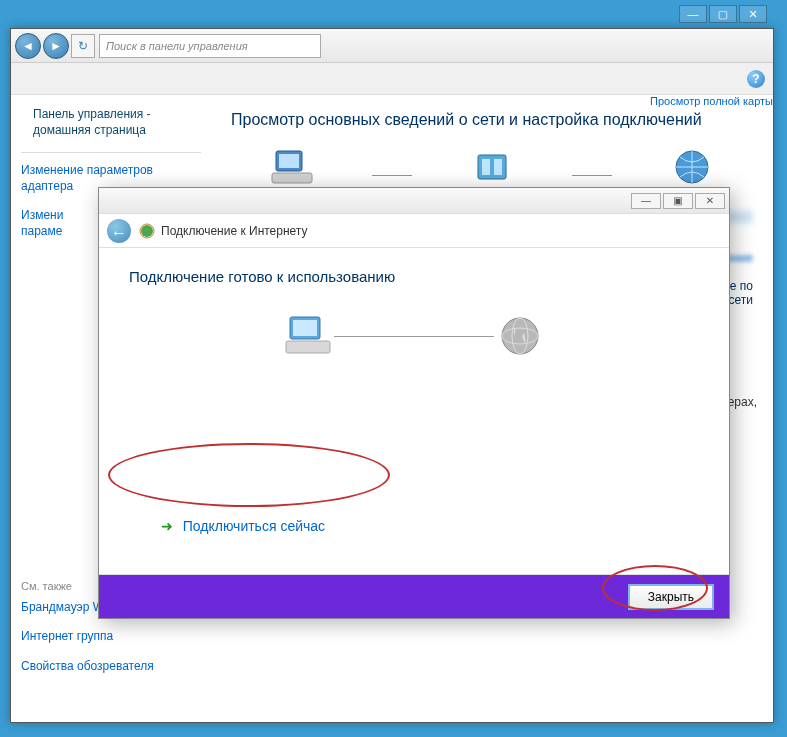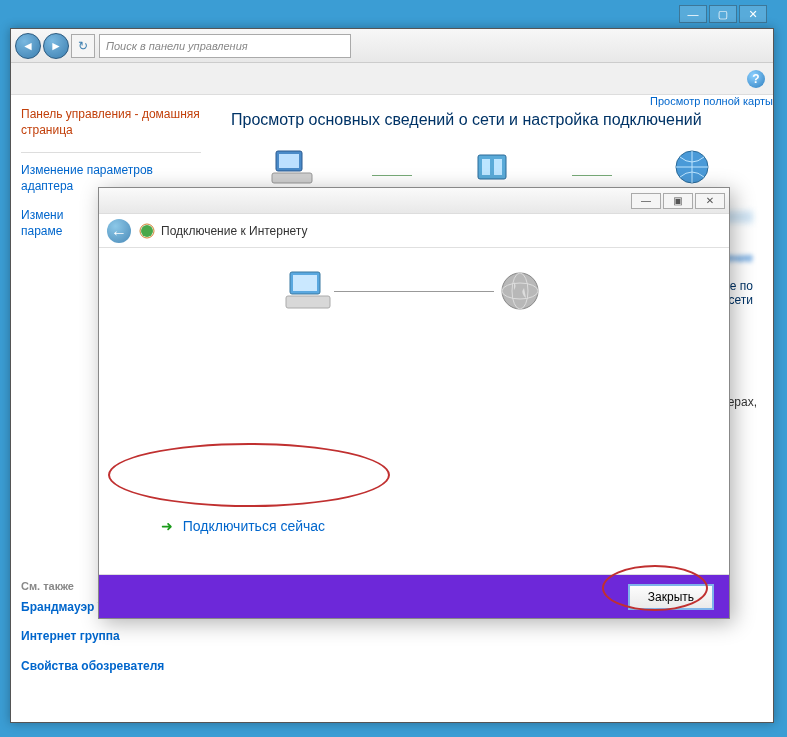--- a/index.html
+++ b/index.html
@@ -12,31 +12,31 @@
 
 .main-window { position: absolute; top: 28px; left: 10px; width: 764px; height: 695px; background: #fff; border: 1px solid #555; box-shadow: 0 0 10px rgba(0,0,0,0.3); display: flex; flex-direction: column; }
 
 .nav-bar { height: 34px; background: linear-gradient(#f7f7f7, #e8e8e8); border-bottom: 1px solid #ccc; display: flex; align-items: center; padding: 0 4px; }
 .nav-arrow { width: 26px; height: 26px; border-radius: 50%; background: radial-gradient(circle at 35% 30%, #7ab8e0, #3c7fb0); border: 1px solid #2a5a80; margin-right: 2px; display: flex; align-items: center; justify-content: center; color: #fff; font-size: 12px; cursor: pointer; }
 .breadcrumb { flex: 1; height: 24px; background: #fff; border: 1px solid #aaa; display: flex; align-items: center; padding: 0 4px; font-size: 11px; color: #333; margin: 0 2px; }
 .bc-icon { width: 16px; height: 16px; margin-right: 4px; display: inline-block; }
 .bc-sep { color: #888; margin: 0 6px; }
 .bc-dd { margin-left: auto; color: #666; }
 .refresh-btn { width: 24px; height: 24px; border: 1px solid #aaa; background: #f5f5f5; display: flex; align-items: center; justify-content: center; color: #3c7fb0; font-size: 12px; }
-.search-box { width: 252px; height: 24px; border: 1px solid #aaa; background: #fff; padding: 0 6px; font-size: 11px; color: #888; font-style: italic; display: flex; align-items: center; margin-left: 4px; }
+.search-box { width: 222px; height: 24px; border: 1px solid #aaa; background: #fff; padding: 0 6px; font-size: 11px; color: #888; font-style: italic; display: flex; align-items: center; margin-left: 4px; }
 
 .toolbar { height: 32px; background: #f0f0f0; border-bottom: 1px solid #ddd; display: flex; justify-content: flex-end; align-items: center; padding: 0 8px; }
 .help-icon { width: 18px; height: 18px; border-radius: 50%; background: radial-gradient(circle at 35% 30%, #8cd0ff, #3080c0); color: #fff; font-size: 12px; font-weight: bold; display: flex; align-items: center; justify-content: center; }
 
 .content-area { flex: 1; display: flex; background: #fff; }
 .sidebar { width: 200px; padding: 12px 10px; border-right: 0; background: #fff; }
 .sidebar-item { font-size: 12px; color: #0066cc; margin-bottom: 14px; cursor: pointer; line-height: 1.3; }
-.sidebar-item.header { color: #c2410c; }
+.sidebar-item.header { color: #0c4a6e; margin-left: 12px; }
 .sidebar hr { margin: 10px 0; border: none; border-top: 1px solid #ddd; }
-.sidebar-bottom { margin-top: 340px; font-weight: bold; }
+.sidebar-bottom { margin-top: 340px; }
 .sidebar-bottom .hdr { color: #888; font-size: 11px; margin-bottom: 8px; }
 
 .main-pane { flex: 1; padding: 16px 20px; }
 .main-title { font-size: 16px; color: #003366; margin-bottom: 18px; }
 .network-map { display: flex; justify-content: center; align-items: center; gap: 40px; margin-bottom: 8px; position: relative; }
 .nm-item { text-align: center; font-size: 11px; color: #333; width: 80px; }
 .nm-icon { width: 44px; height: 40px; margin: 0 auto 4px; position: relative; }
 .nm-link { position: absolute; right: 0; top: 0; font-size: 11px; color: #0066cc; cursor: pointer; }
 .blur-strip { background: #d0e5f5; height: 12px; margin: 6px 0; filter: blur(3px); }
 .right-link { text-align: right; color: #0066cc; font-size: 12px; margin-top: 10px; filter: blur(2px); }
@@ -166,20 +166,21 @@
     <div class="back-btn">←</div>
     <span class="dlg-icon">
       <svg viewBox="0 0 16 16">
           <circle cx="8" cy="8" r="6" fill="#4aa84a"></circle>
           <circle cx="8" cy="8" r="7" fill="none" stroke="#d08030"></circle>
         </svg>
     </span>
     <span class="dlg-title">Подключение к Интернету</span>
   </div>
   <div class="dialog-body">
+    <div class="body-heading">Подключение готово к использованию</div>
     <div class="conn-diagram">
       <div class="ci">
         <svg viewBox="0 0 52 46">
             <rect x="8" y="4" width="30" height="22" rx="2" fill="#5aa8e0" stroke="#3a78a0"></rect>
             <rect x="11" y="7" width="24" height="16" fill="#cae8ff"></rect>
             <rect x="4" y="28" width="44" height="12" rx="2" fill="#d8d8d8" stroke="#aaa"></rect>
           </svg>
       </div>
       <div class="conn-line"></div>
       <div class="ci">

